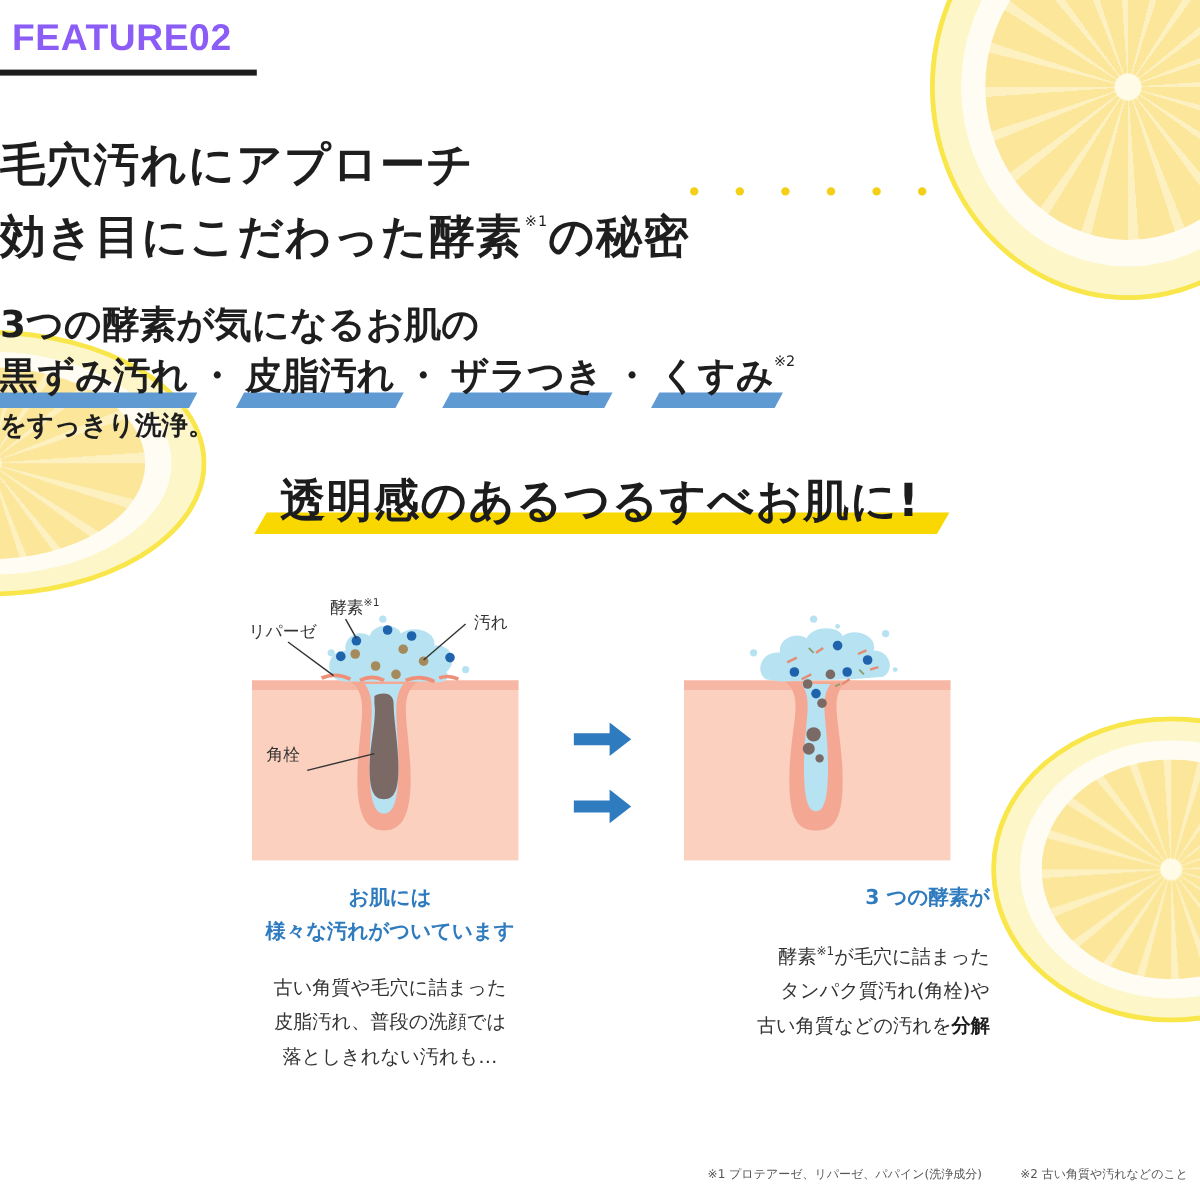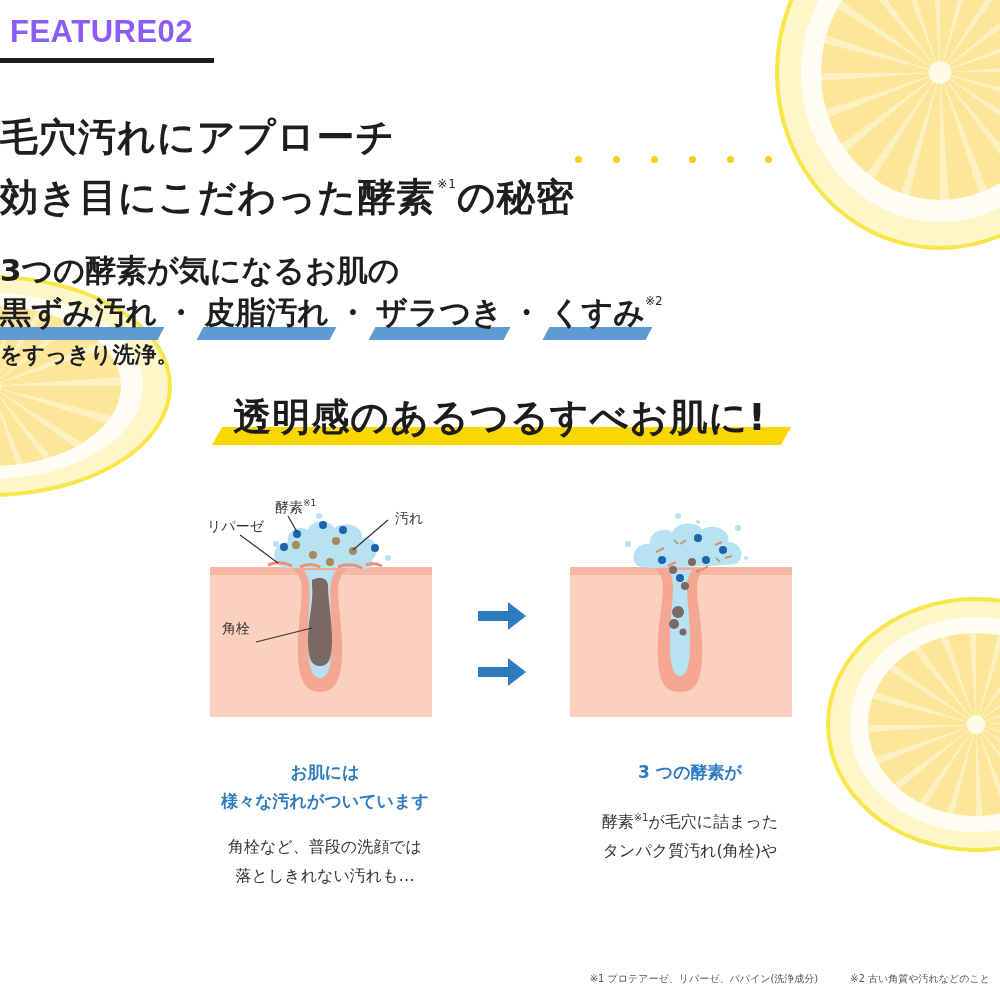--- a/index.html
+++ b/index.html
@@ -51,23 +51,23 @@
   .diagram-left { left: 200px; top: 480px; width: 250px; height: 240px; }
   .diagram-right { left: 560px; top: 500px; width: 240px; height: 220px; }
   .label { position: absolute; font-size: 14px; color: #333; }
   .label sup { font-size: 9px; }
 
   .arrow { position: absolute; left: 478px; width: 48px; height: 28px; }
   .arrow-1 { top: 602px; }
   .arrow-2 { top: 658px; }
 
   
-  .caption { position: absolute; text-align: center; margin-top: 24px; }
+  .caption { position: absolute; text-align: center; }
   .caption-left { left: 190px; width: 270px; top: 734px; }
-  .caption-right { left: 555px; width: 270px; top: 734px; }
+  .caption-right { left: 555px; width: 270px; top: 734px; text-align: right; }
   .cap-title { color: #2f7bbf; font-weight: 700; font-size: 17px; line-height: 29px; }
   .cap-body { margin-top: 16px; color: #333; font-size: 16px; line-height: 29px; }
   .cap-body b { color: #1c1c1c; font-weight: 700; }
   .cap-body sup { font-size: 10px; }
 
   .footnote { position: absolute; right: 10px; top: 972px; font-size: 10px; color: #555; }
   .footnote span + span { margin-left: 32px; }
 </style>
 </head>
 <body>
@@ -211,30 +211,32 @@
       </g>
   </svg>
 </div>
 
 <div class="caption caption-left">
   <div class="cap-title">
     <div>お肌には</div>
     <div>様々な汚れがついています</div>
   </div>
   <div class="cap-body">
-    <div>角栓など、普段の洗顔では</div>
+    <div>古い角質や毛穴に詰まった</div>
+    <div>皮脂汚れ、普段の洗顔では</div>
     <div>落としきれない汚れも…</div>
   </div>
 </div>
 
 <div class="caption caption-right">
   <div class="cap-title">
     <div>3 つの酵素が</div>
   </div>
   <div class="cap-body">
     <div><span>酵素</span><sup>※1</sup><span>が毛穴に詰まった</span></div>
     <div>タンパク質汚れ(角栓)や</div>
+    <div><span>古い角質などの汚れを</span><b>分解</b></div>
   </div>
 </div>
 
 <div class="footnote">
   <span>※1 プロテアーゼ、リパーゼ、パパイン(洗浄成分)</span><span>※2 古い角質や汚れなどのこと</span>
 </div>
 
 </body></html>

